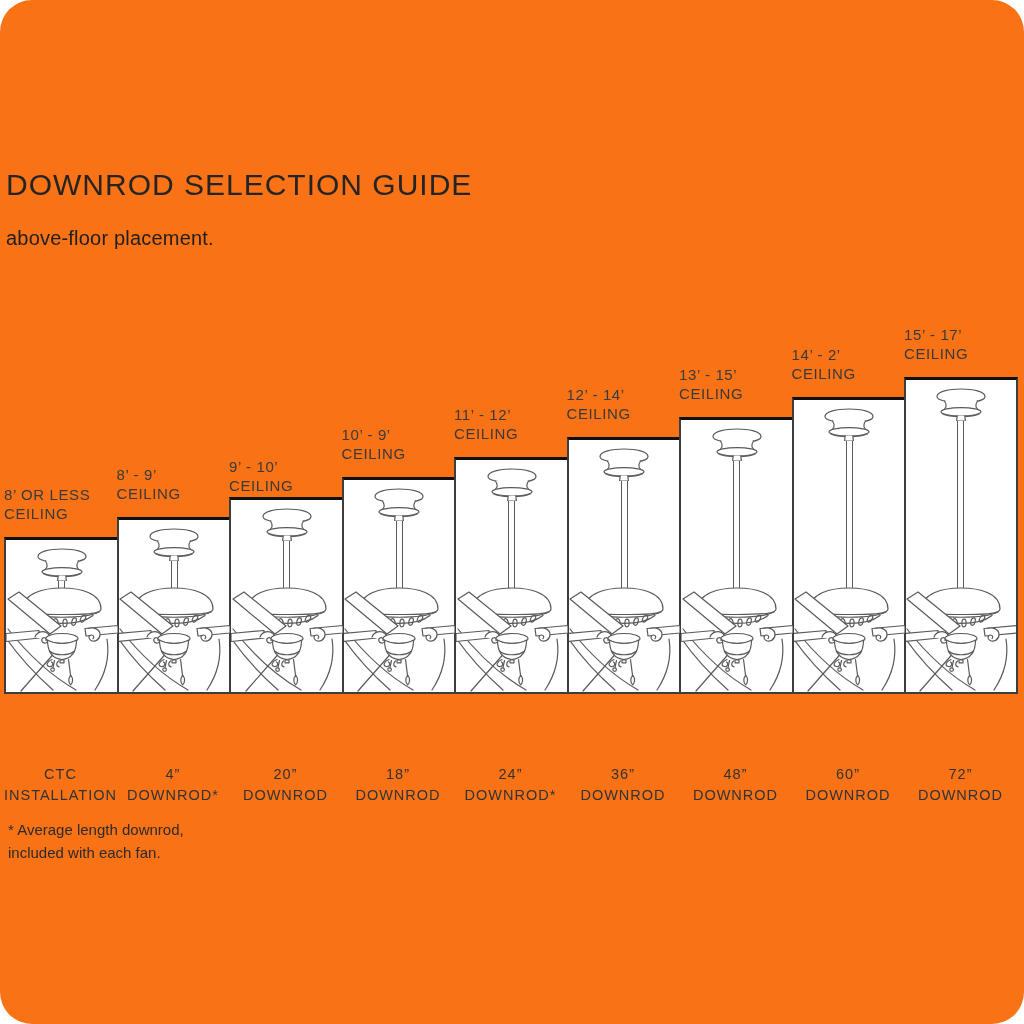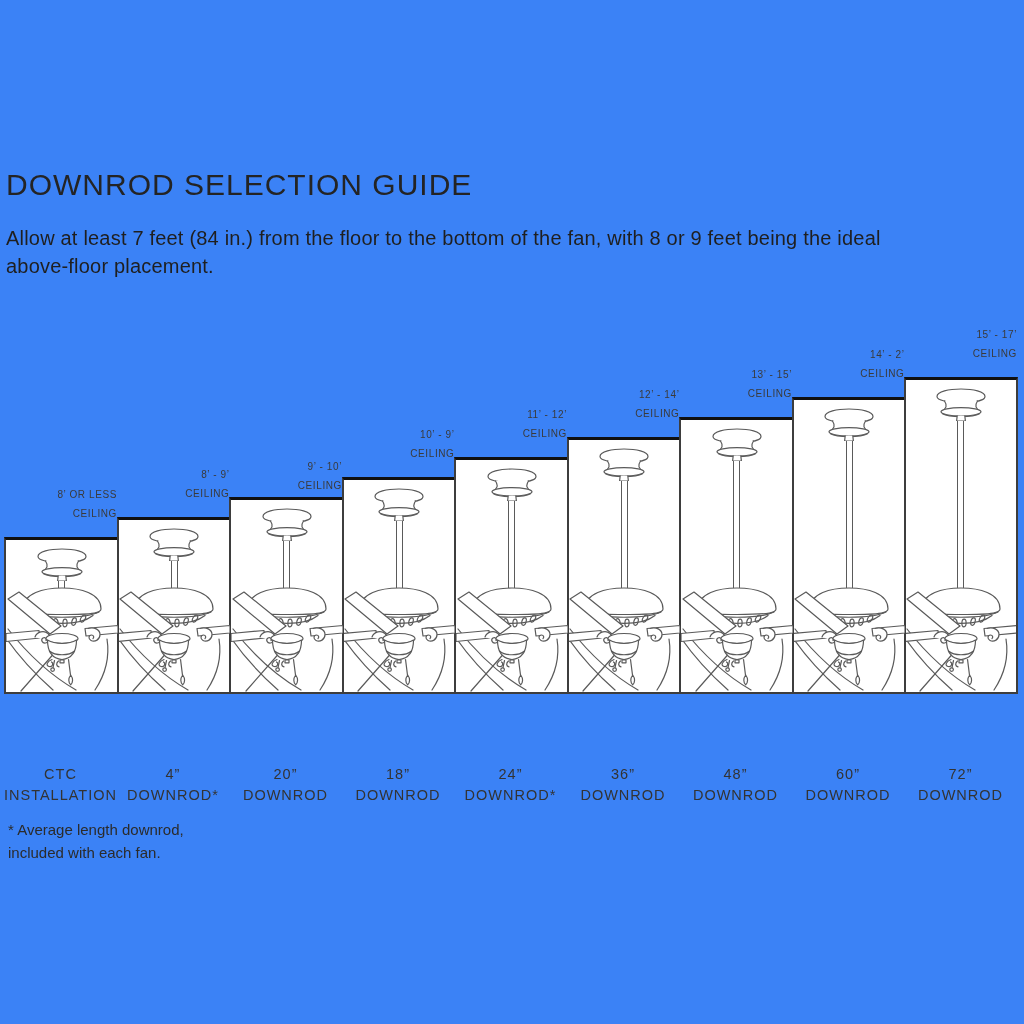--- a/index.html
+++ b/index.html
@@ -1,37 +1,37 @@
 <!DOCTYPE html>
 <html><head>
 <meta charset="utf-8">
 <style>
   html,body{margin:0;padding:0;background:#fff;}
-  #page{position:relative;width:1024px;height:1024px;background:#3b82f6;overflow:hidden;
-        font-family:"Liberation Sans", sans-serif;color:#232323;}
+  #page{position:relative;width:1024px;height:1024px;background:#f97316;overflow:hidden;
+        font-family:"Liberation Sans", sans-serif;color:#232323;border-radius:32px;}
 
   .title{position:absolute;left:6px;top:168px;font-size:30px;font-weight:400;
          letter-spacing:1px;color:#242424;white-space:nowrap;}
   .intro{position:absolute;left:6px;top:224px;font-size:20px;line-height:28px;
          letter-spacing:.2px;color:#1f1f1f;}
   .intro div{white-space:nowrap;}
 
   #diagram{position:absolute;left:4px;top:360px;width:1013px;height:334px;}
 
   .cell{position:absolute;bottom:0;box-sizing:border-box;width:113.5px;background:#fff;
         border-top:3px solid #101010;border-left:2px solid #3d3d3d;border-bottom:2px solid #3d3d3d;
         display:flex;flex-direction:column;align-items:center;padding-top:3px;overflow:hidden;}
   .cell.last{border-right:2px solid #3d3d3d;}
   .canopy{z-index:2;flex:0 0 auto;}
   .rod{z-index:1;flex:1 1 auto;min-height:2px;width:7px;box-sizing:border-box;background:#fff;
        border-left:1.3px solid #5a5a5a;border-right:1.3px solid #5a5a5a;
        margin-top:-4px;margin-bottom:-12px;}
   .fan{z-index:3;flex:0 0 auto;}
 
-  .toplabel{position:absolute;width:113px;text-align:right;font-size:10px;line-height:19px;
+  .toplabel{position:absolute;width:113px;text-align:left;font-size:15px;line-height:19px;
             letter-spacing:.6px;color:#3a3a3a;}
   .botlabel{position:absolute;top:356px;width:113px;text-align:center;font-size:14.5px;
             line-height:21px;letter-spacing:1px;color:#333333;margin-top:48px;}
   .footnote{position:absolute;left:8px;top:818px;font-size:15px;
             line-height:23px;color:#2b2b2b;}
   svg{display:block;}
 </style>
 </head>
 <body>
 
@@ -78,21 +78,20 @@
       </g>
     </symbol>
   </defs>
 </svg>
 
 <div id="page">
 
   <div class="title">DOWNROD SELECTION GUIDE</div>
 
   <div class="intro">
-    <div>Allow at least 7 feet (84 in.) from the floor to the bottom of the fan, with 8 or 9 feet being the ideal</div>
     <div>above-floor placement.</div>
   </div>
 
   <div id="diagram">
 
     <div class="toplabel" style="left:0px;top:125px">
       <div>8’ OR LESS</div>
       <div>CEILING</div>
     </div>
     <div class="toplabel" style="left:112.5px;top:105px">

